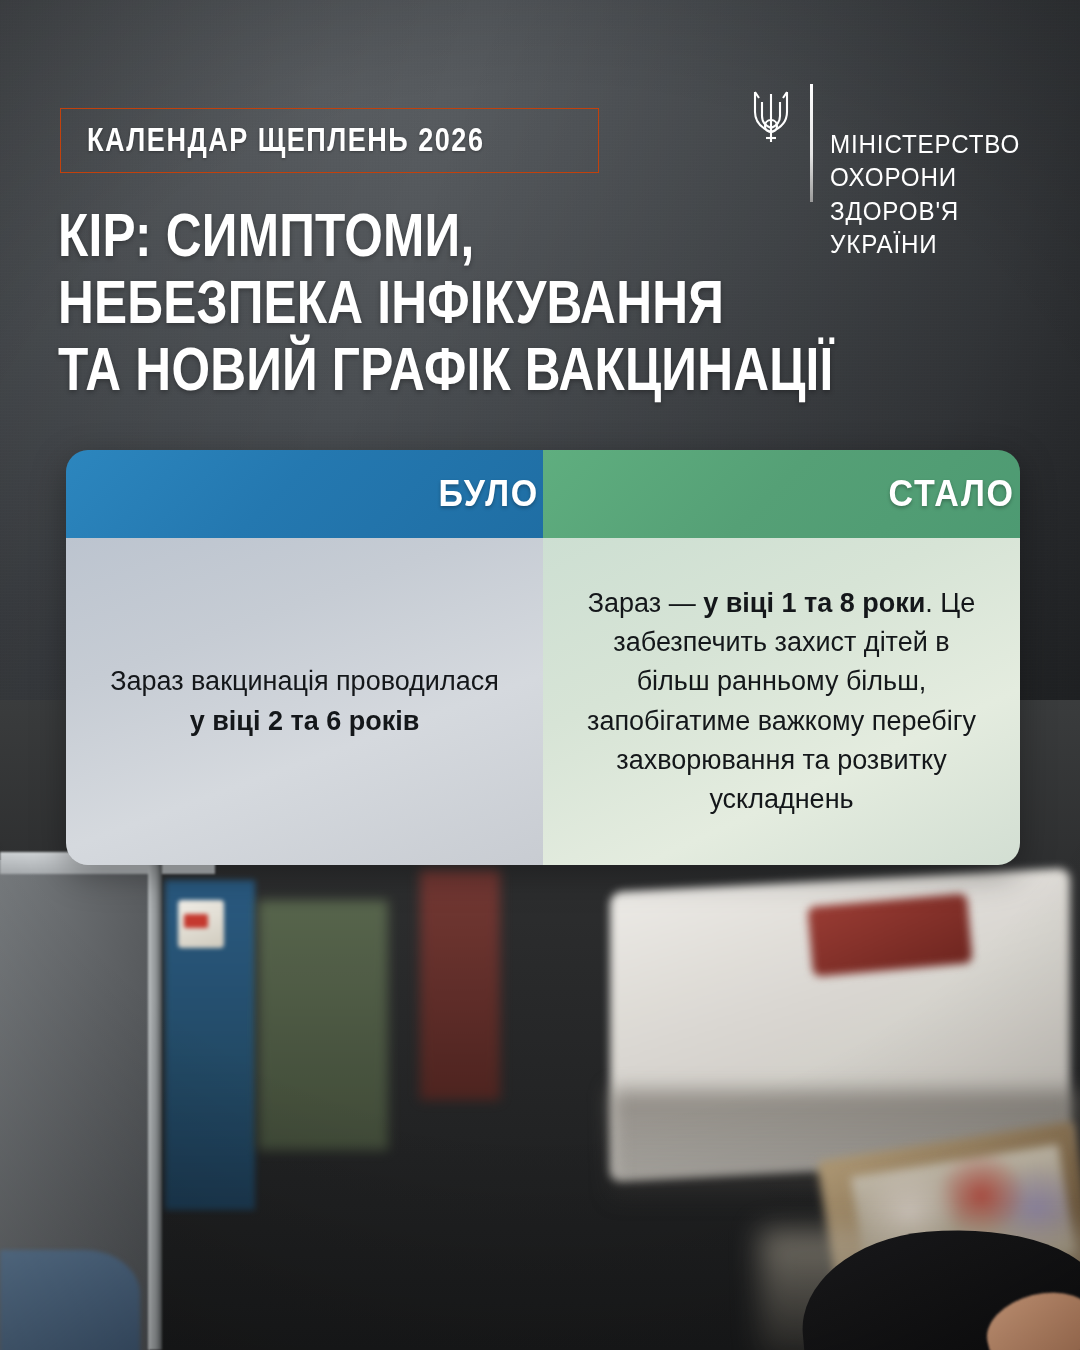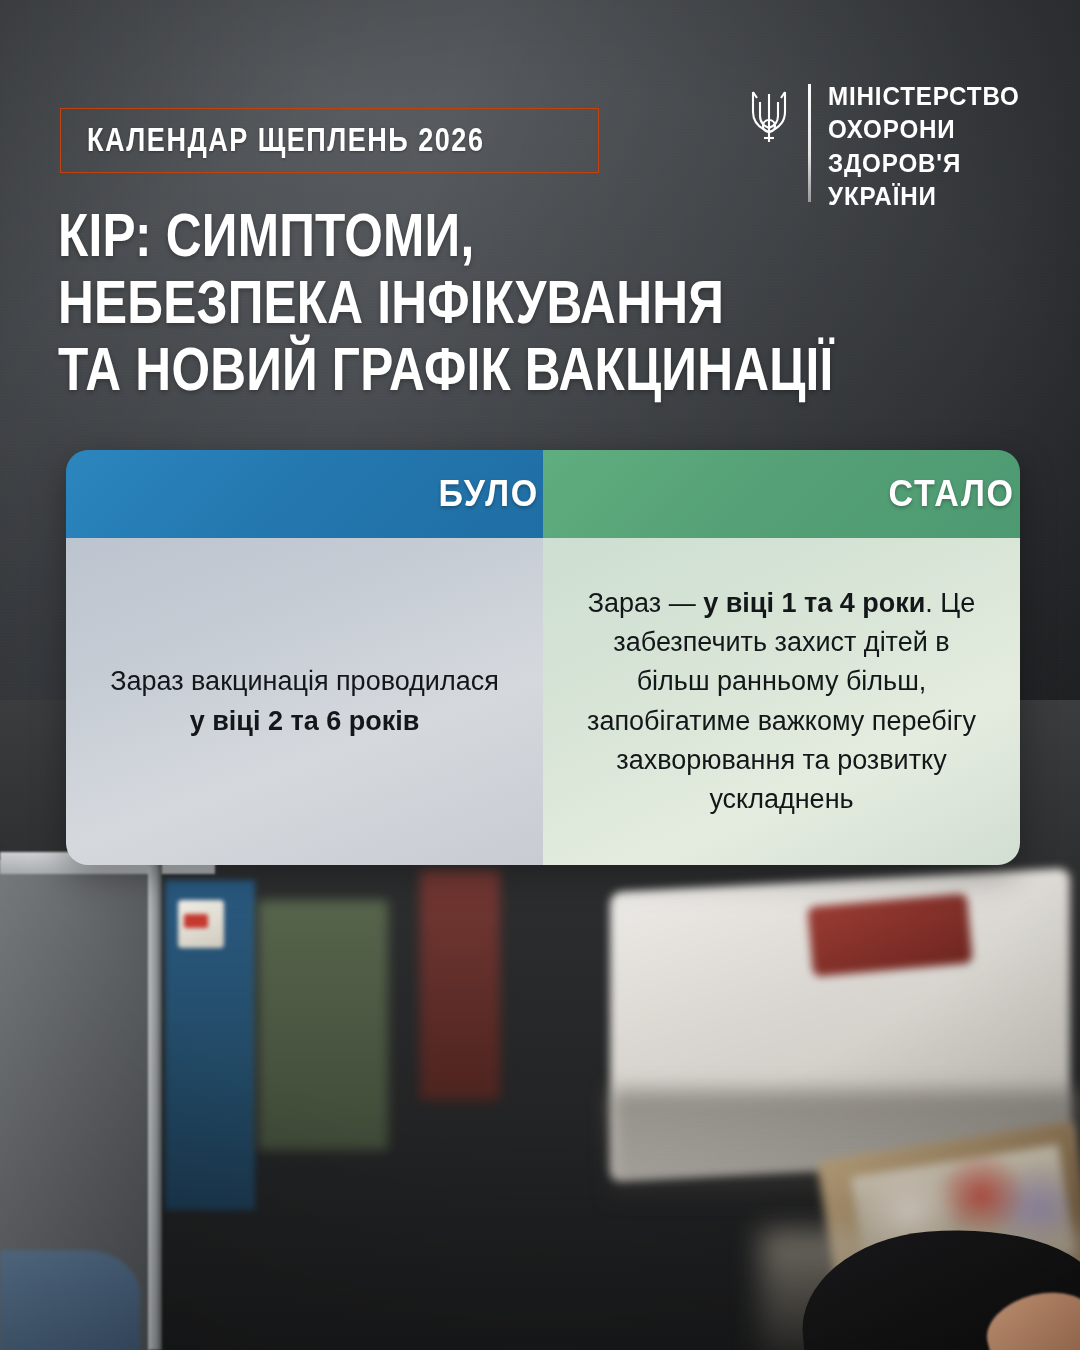--- a/index.html
+++ b/index.html
@@ -173,23 +173,24 @@
   
   .logo{
     position:absolute;right:46px;top:80px;display:flex;align-items:flex-start;gap:17px;
   }
   .logo-trident{width:44px;height:62px;flex:0 0 auto;margin-top:6px;}
   .logo-rule{
     width:3px;height:118px;flex:0 0 auto;margin-top:4px;
     background:linear-gradient(180deg,#ffffff 0%, #e4e4e4 60%, #9a9a9a 100%);
   }
   .logo-lines{
-    color:#ffffff;font-size:26px;font-weight:700;line-height:1.28;
+    color:#ffffff;font-size:26px;font-weight:400;line-height:1.28;
     letter-spacing:.035em;
     font-family:"Liberation Sans Narrow","Liberation Sans",sans-serif;
+    margin-top:48px;
   }
   .logo-lines div{white-space:nowrap;transform:scaleX(.93);transform-origin:left center;}
 
   
   .card{
     position:absolute;left:66px;top:450px;width:954px;height:415px;
     border-radius:22px;overflow:hidden;
     box-shadow:0 10px 34px rgba(0,0,0,.34);
     display:flex;
   }
@@ -332,20 +333,20 @@
             <b>у віці 2 та 6 років</b>
           </p>
         </div>
       </div>
 
       <div class="col col-now">
         <div class="col-head">
           <span>СТАЛО</span>
         </div>
         <div class="col-body">
-          <p><span>Зараз — </span><b>у віці 1 та 4 роки</b><span>. Це забезпечить захист дітей в більш ранньому більш, запобігатиме важкому перебігу захворювання та розвитку ускладнень</span></p>
+          <p><span>Зараз — </span><b>у віці 1 та 8 роки</b><span>. Це забезпечить захист дітей в більш ранньому більш, запобігатиме важкому перебігу захворювання та розвитку ускладнень</span></p>
         </div>
       </div>
 
     </div>
 
   </div>
 </div>
 
 </body></html>

